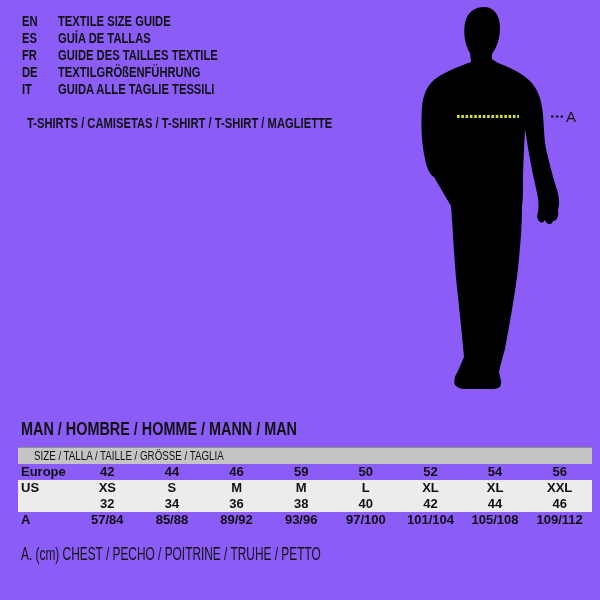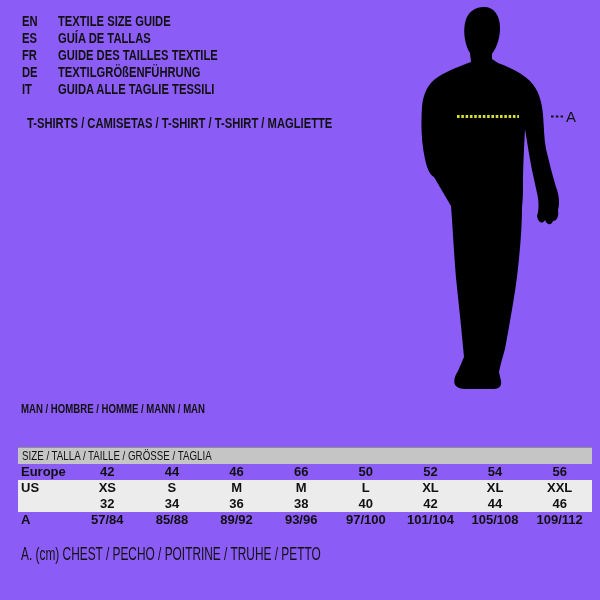--- a/index.html
+++ b/index.html
@@ -22,26 +22,26 @@
   .categories .cat-line{height:17.5px;line-height:17.5px;}
 
   
   .figure{position:absolute;left:410px;top:0;width:190px;height:400px;}
   .sil{fill:var(--silhouette,#000);}
   .dash-yellow{stroke:var(--measure-dash,#d6dd35);stroke-width:3;stroke-dasharray:2.6 1.7;fill:none;}
   .dash-black{stroke:var(--measure-line,#111);stroke-width:1.8;stroke-dasharray:2.6 2.2;fill:none;}
   .measure-a{font-family:"Liberation Sans",sans-serif;font-size:15px;fill:#111;}
 
   
-  .man-title{position:absolute;left:21px;top:401px;font-size:12px;font-weight:700;height:17px;line-height:17px;}
+  .man-title{position:absolute;left:21px;top:421px;font-size:18px;font-weight:700;height:17px;line-height:17px;}
 
   
   .size-table{position:absolute;left:18px;top:447px;width:574px;font-size:13px;}
   .thead{background:var(--table-header-bg,#c5c5c5);border-top:1px solid var(--table-header-border,#8f8f8f);
-         height:16px;line-height:16px;padding-left:4px;box-sizing:content-box;}
+         height:16px;line-height:16px;padding-left:16px;box-sizing:content-box;}
   .trow{display:flex;height:16px;line-height:16px;font-weight:bold;}
   .trow.shade{background:var(--row-shade,#ececec);justify-content:space-between;}
   .tlabel{width:57px;padding-left:3px;box-sizing:border-box;}
   .tcell{flex:1;text-align:center;}
 
   
   .footnote{position:absolute;left:21px;top:546px;font-size:18px;font-weight:400;height:17px;line-height:17px;}
 </style>
 </head>
 <body>
@@ -105,21 +105,21 @@
   <div class="size-table">
     <div class="thead">
       <span class="cond75">SIZE / TALLA / TAILLE / GRÖSSE / TAGLIA</span>
     </div>
 
     <div class="trow">
       <div class="tlabel">Europe</div>
       <div class="tcell">42</div>
       <div class="tcell">44</div>
       <div class="tcell">46</div>
-      <div class="tcell">66</div>
+      <div class="tcell">59</div>
       <div class="tcell">50</div>
       <div class="tcell">52</div>
       <div class="tcell">54</div>
       <div class="tcell">56</div>
     </div>
 
     <div class="trow shade">
       <div class="tlabel">US</div>
       <div class="tcell">XS</div>
       <div class="tcell">S</div>

